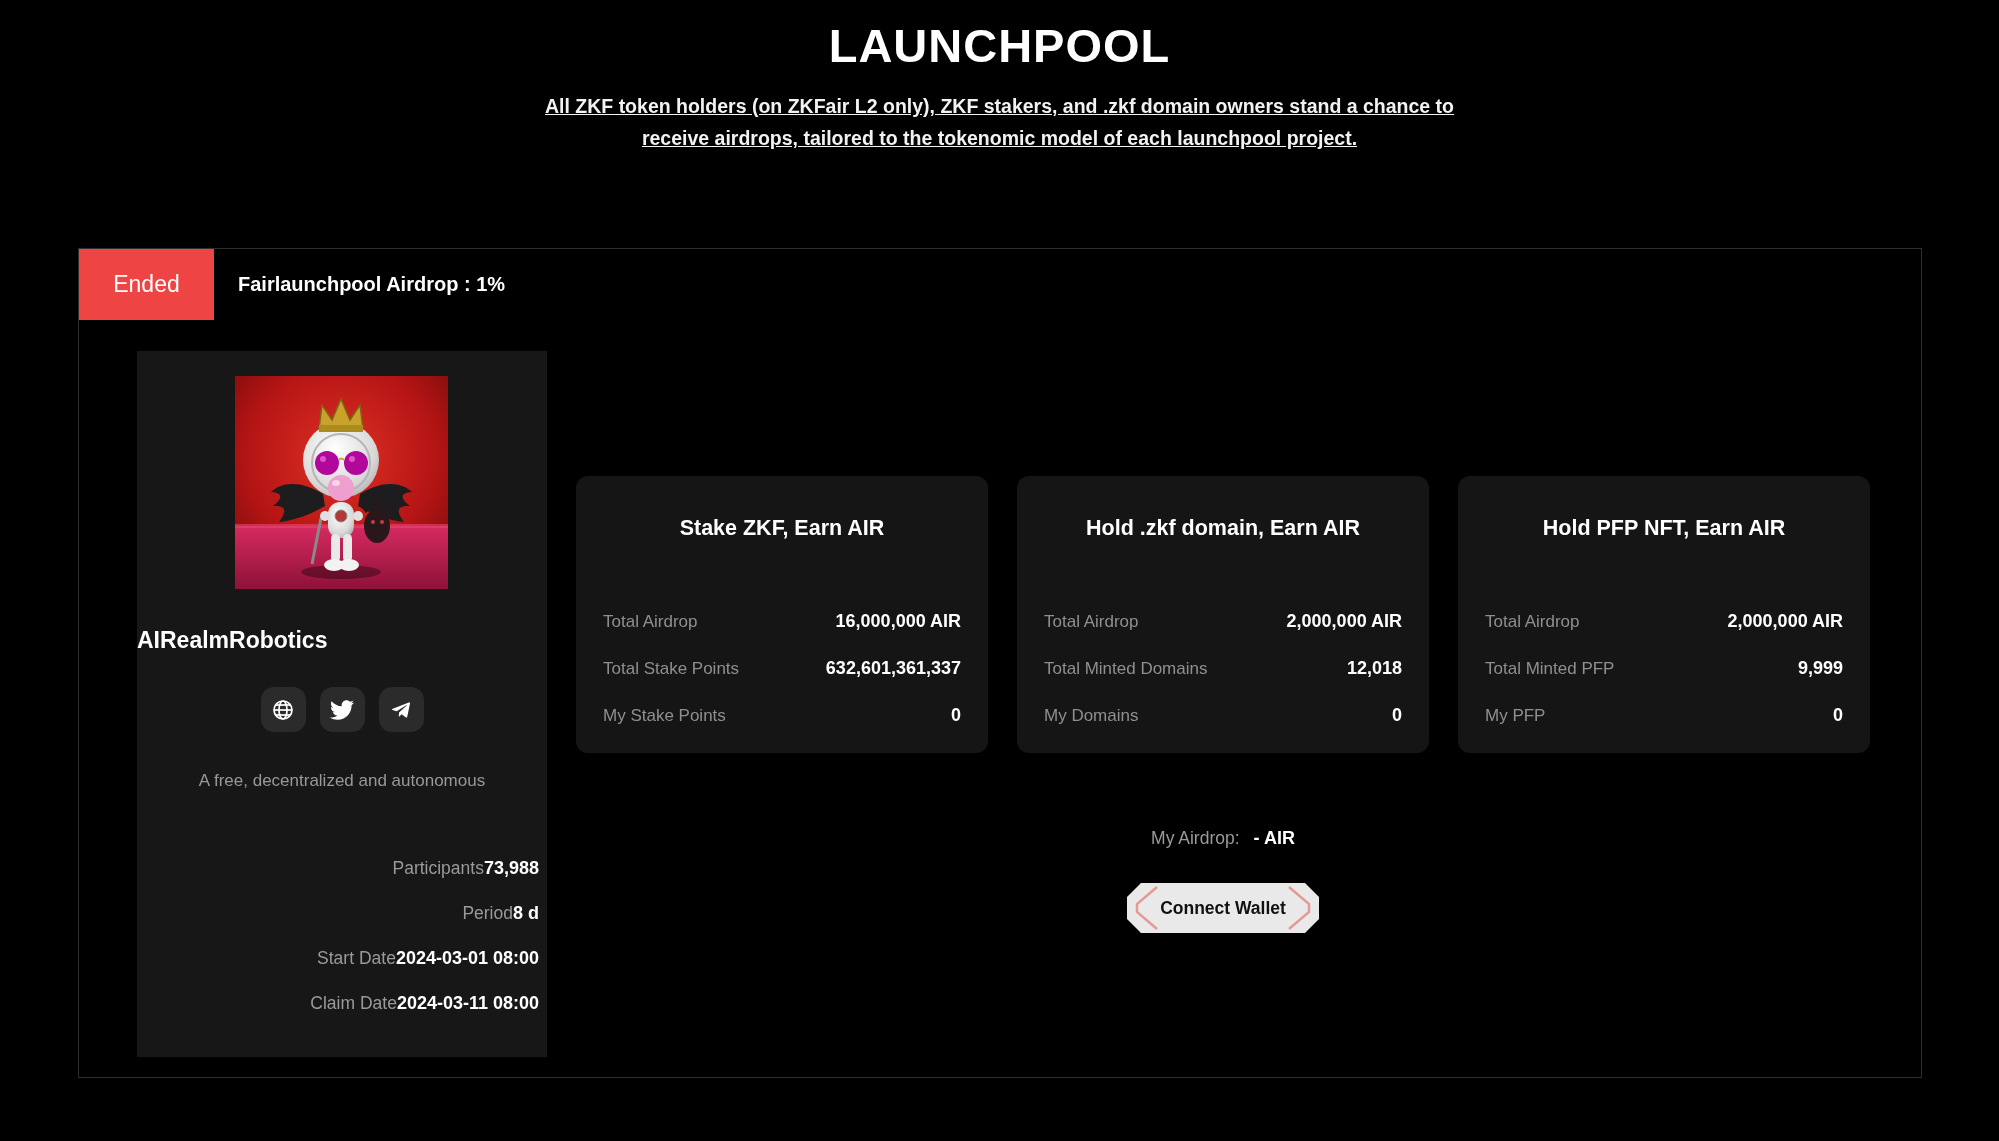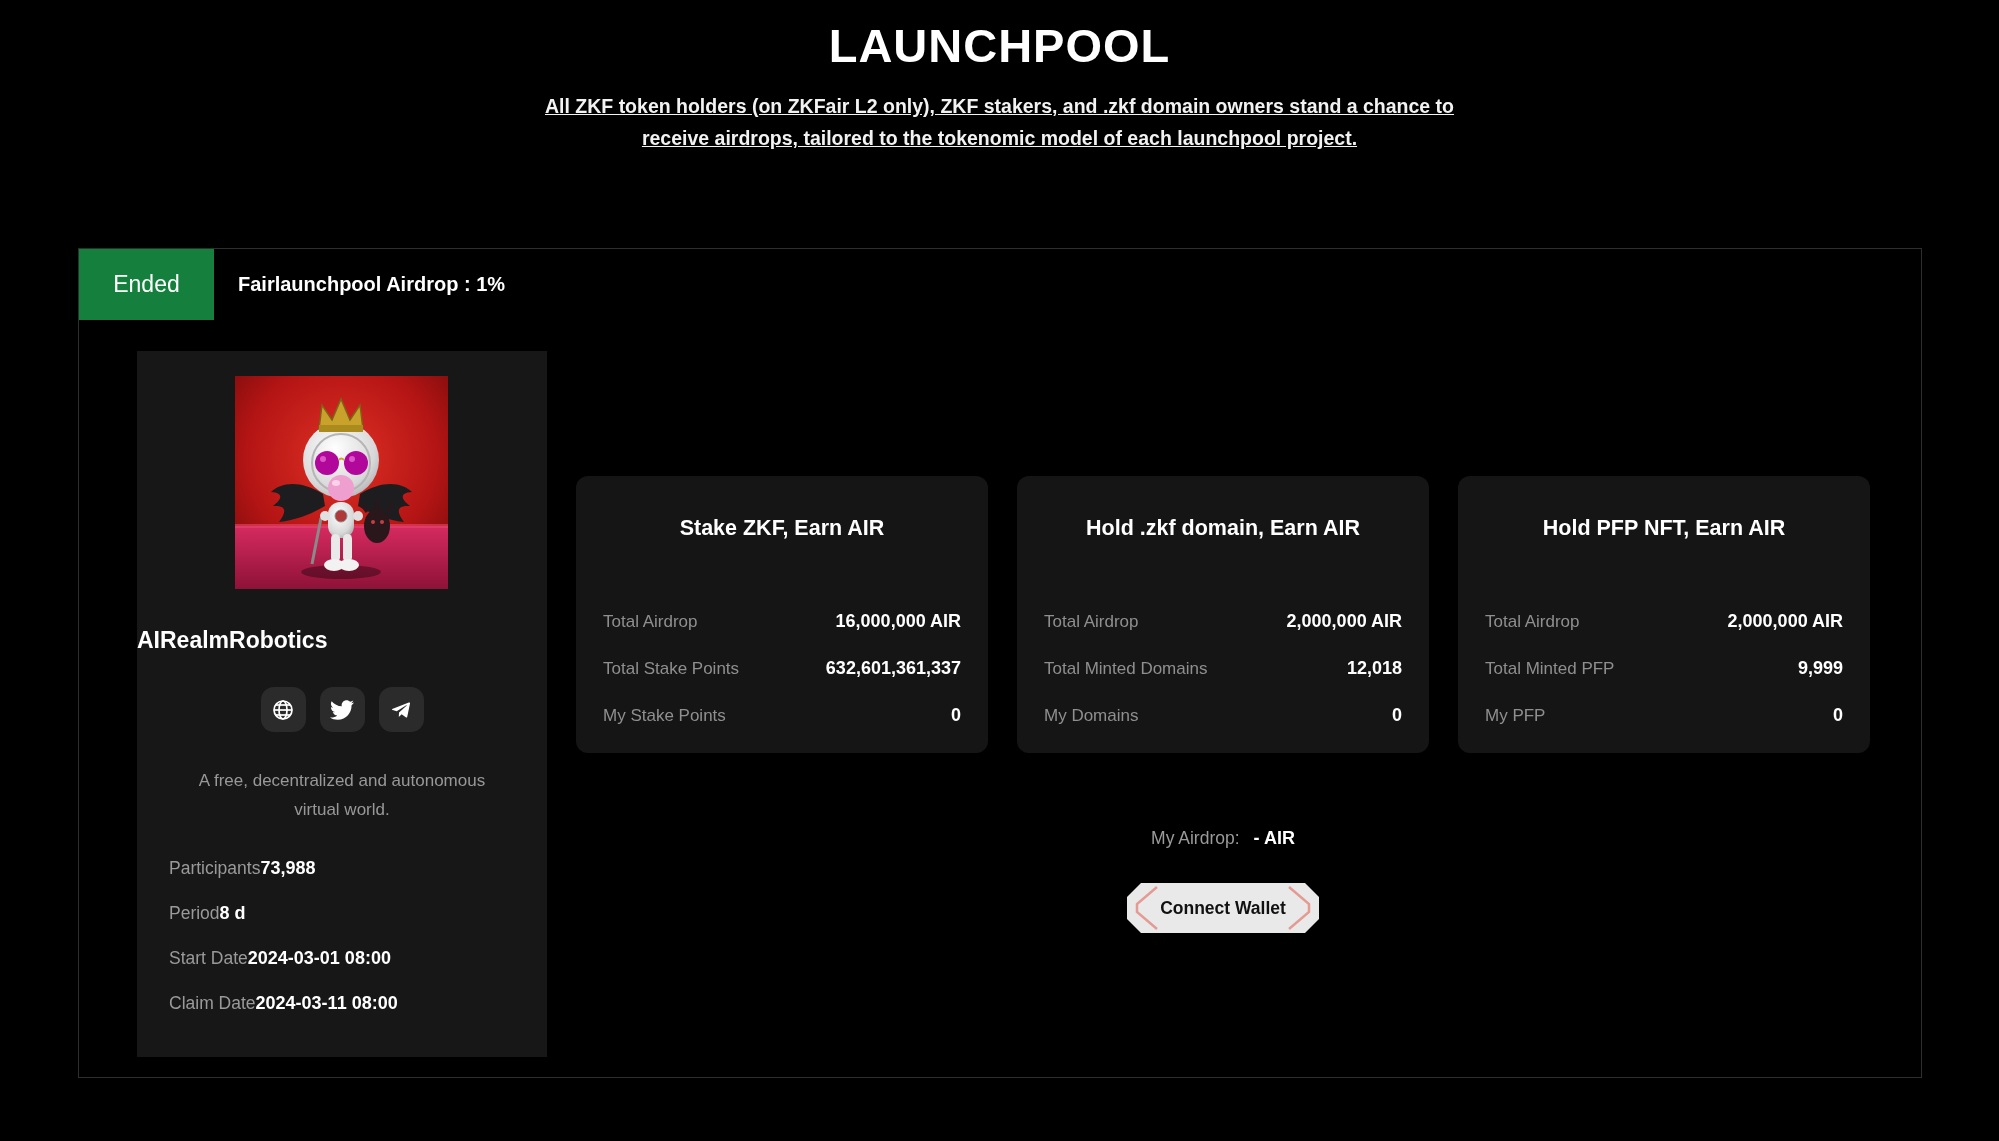--- a/index.html
+++ b/index.html
@@ -24,21 +24,21 @@
 
   
   .pool {
     position: absolute; left: 78px; top: 248px;
     width: 1844px; height: 830px;
     border: 1px solid #2e2e2e; background: #000;
   }
   .pool-head { position: absolute; left: 0; top: 0; height: 71px; width: 100%; }
   .status-badge {
     position: absolute; left: 0; top: 0; width: 135px; height: 71px;
-    background: #15803d; color: #fff;
+    background: #ef4444; color: #fff;
     display: flex; align-items: center; justify-content: center;
     font-size: 23px; font-weight: 500;
   }
   .pool-title {
     position: absolute; left: 159px; top: 0; height: 71px;
     display: flex; align-items: center;
     font-size: 20px; font-weight: 700;
   }
 
   
@@ -64,21 +64,21 @@
     display: flex; align-items: center; justify-content: center;
   }
   .social-btn svg { width: 24px; height: 24px; }
   .project-desc {
     position: absolute; left: 0; top: 415px; width: 100%;
     text-align: center; color: #989898; font-size: 17px; line-height: 29px;
   }
   .project-stats { position: absolute; left: 0; top: 495px; width: 100%; }
   .pstat-row {
     height: 45px; padding: 0 8px;
-    display: flex; align-items: center; justify-content: flex-start; margin-left: 24px;
+    display: flex; align-items: center; justify-content: flex-end; margin-left: 24px;
   }
   .pstat-label { color: #9a9a9a; font-size: 17.5px; }
   .pstat-value { color: #fff; font-size: 18px; font-weight: 700; }
 
   
   .right-col { position: absolute; left: 497px; top: 227px; width: 1294px; height: 500px; }
   .cards { position: absolute; left: 0; top: 0; display: flex; gap: 29px; }
   .stat-card {
     width: 412px; height: 277px; background: #151515; border-radius: 12px;
     position: relative;
@@ -199,21 +199,20 @@
       </button>
       <button class="social-btn" aria-label="telegram-icon">
         <svg viewBox="0 0 24 24" fill="#fff">
           <path d="M9.78 18.65l.28-4.23 7.68-6.92c.34-.31-.07-.46-.52-.19L7.74 13.3 3.64 12c-.88-.25-.89-.86.2-1.3l15.97-6.16c.73-.33 1.43.18 1.15 1.3l-2.72 12.81c-.19.91-.74 1.13-1.5.71L12.6 16.3l-1.99 1.93c-.23.23-.42.42-.83.42z"></path>
         </svg>
       </button>
     </div>
 
     <div class="project-desc">
       <div>A free, decentralized and autonomous</div>
-      <div>virtual world.</div>
     </div>
 
     <div class="project-stats">
       <div class="pstat-row">
         <span class="pstat-label">Participants</span>
         <span class="pstat-value">73,988</span>
       </div>
       <div class="pstat-row">
         <span class="pstat-label">Period</span>
         <span class="pstat-value">8 d</span>

